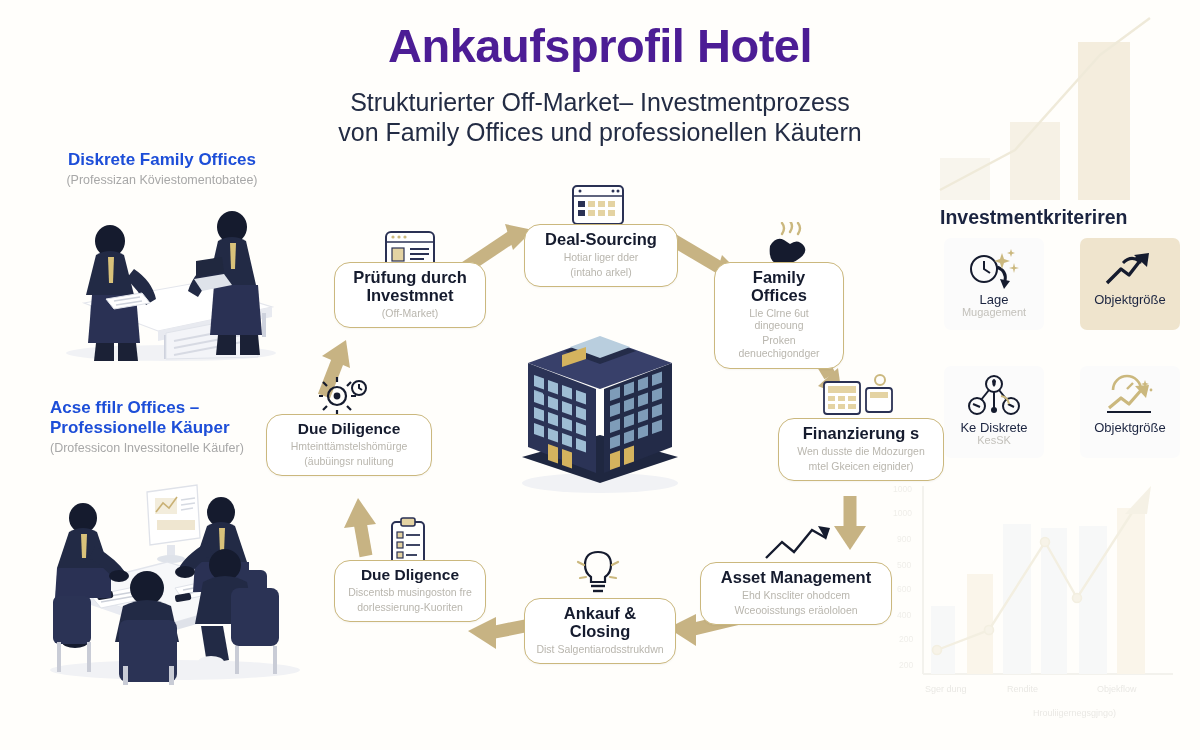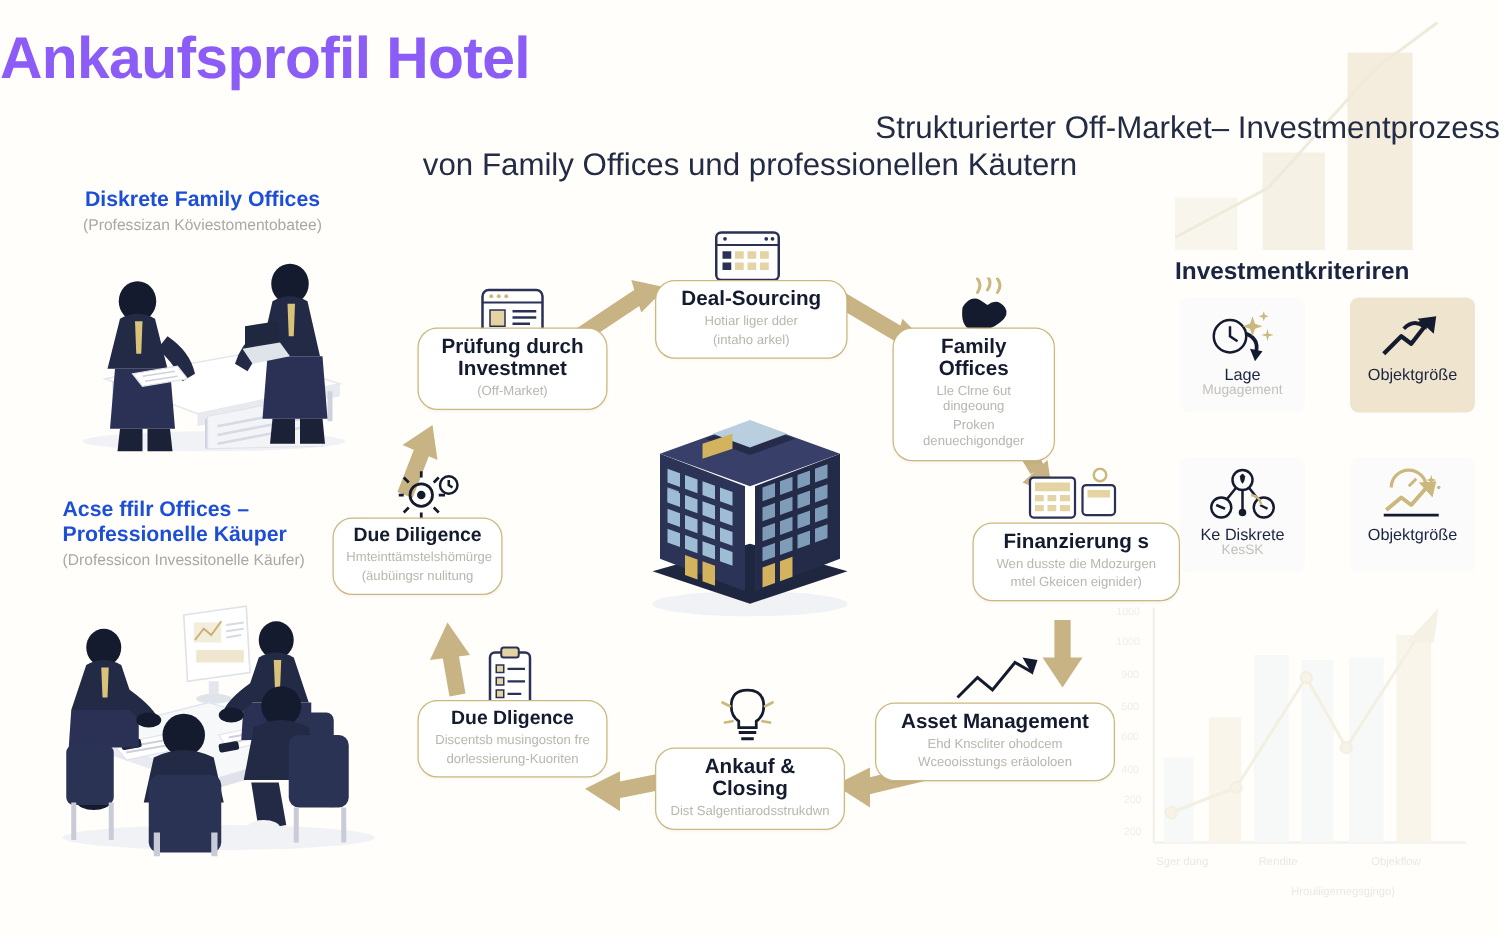--- a/index.html
+++ b/index.html
@@ -6,25 +6,25 @@
   html,body{ background:#ffffff; }
   body{
     width:1200px; height:750px; position:relative; overflow:hidden;
     font-family:"Liberation Sans", sans-serif;
     background:#fffefb;
   }
   .stage{ position:absolute; inset:0; }
 
   
   .title{
-    position:absolute; left:0; right:0; top:18px; text-align:left;
-    font-size:47px; font-weight:bold; color:#8b5cf6; letter-spacing:-0.5px;
+    position:absolute; left:0; right:0; top:18px; text-align:center;
+    font-size:47px; font-weight:bold; color:#4c1d95; letter-spacing:-0.5px;
   }
   .sub1{
-    position:absolute; left:0; right:0; top:88px; text-align:right;
+    position:absolute; left:0; right:0; top:88px; text-align:center;
     font-size:25px; color:#232c44; font-weight:400;
   }
   .sub2{
     position:absolute; left:0; right:0; top:118px; text-align:center;
     font-size:25px; color:#232c44; font-weight:400;
   }
 
   
   .left-head{
     position:absolute; text-align:center; width:280px; left:22px;
@@ -459,21 +459,21 @@
     <g fill="none" stroke="#151b2e" stroke-width="2.2">
       <circle cx="18" cy="22" r="9"></circle>
       <path d="M18 8 l0 -5 M18 36 l0 5 M4 22 l-5 0 M32 22 l5 0 M8 12 l-4 -4 M28 12 l4 -4 M8 32 l-4 4 M28 32 l4 4"></path>
     </g>
     <circle cx="18" cy="22" r="3.4" fill="#151b2e"></circle>
     <g fill="none" stroke="#151b2e" stroke-width="2">
       <circle cx="40" cy="14" r="7"></circle>
       <path d="M40 10 l0 4 l3 2"></path>
     </g>
   </svg>
-  <div class="node small" style="left:266px; top:414px; width:136px;">
+  <div class="node small" style="left:266px; top:414px; width:166px;">
     <div class="n-title">Due Diligence</div>
     <div class="n-sub">Hmteinttämstelshömürge</div>
     <div class="n-sub">(äubüingsr nulitung</div>
   </div>
 
   <div class="crit-head">Investmentkriteriren</div>
   <div class="crit-grid">
 
     <div class="crit">
       <div class="c-ic">

